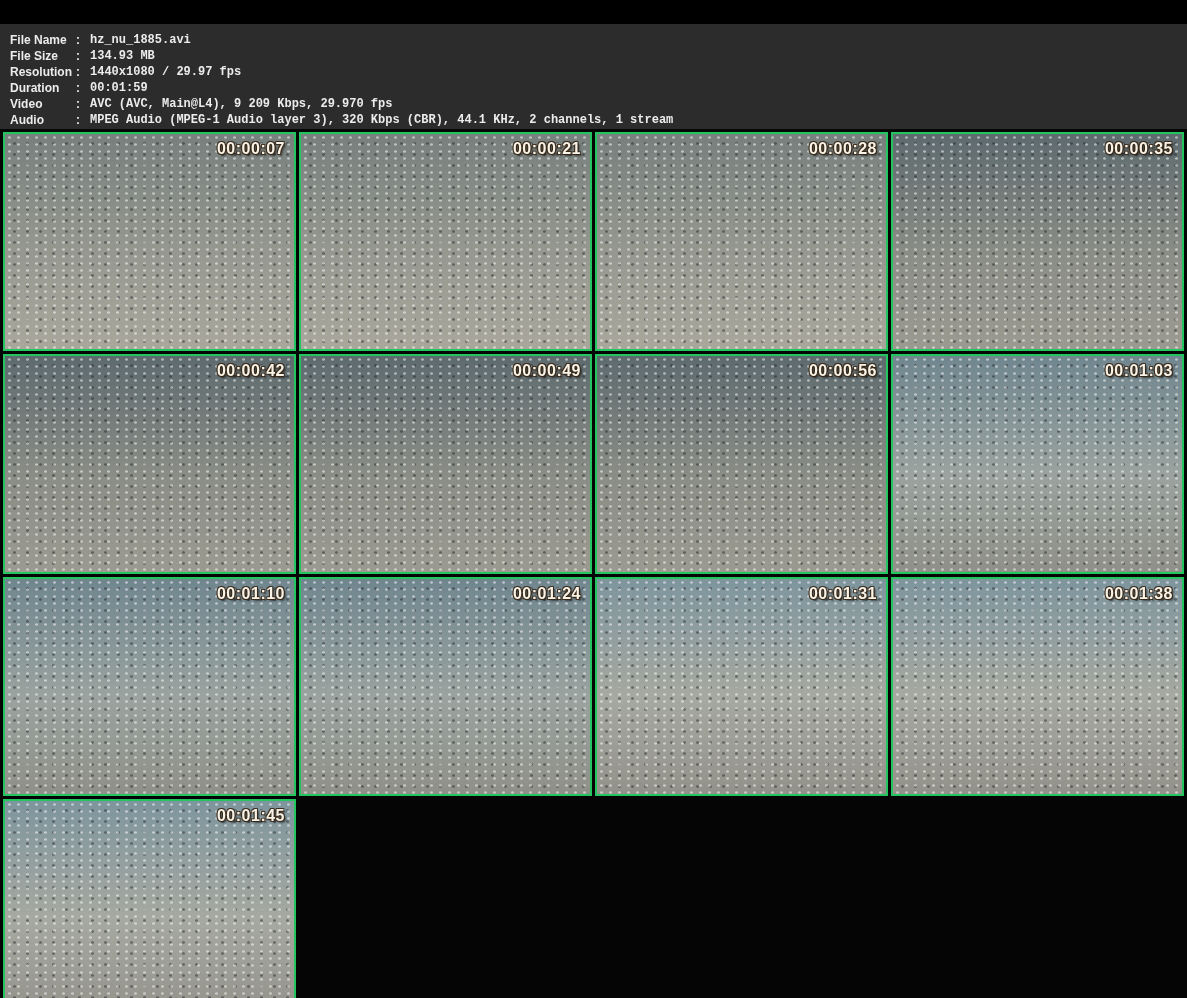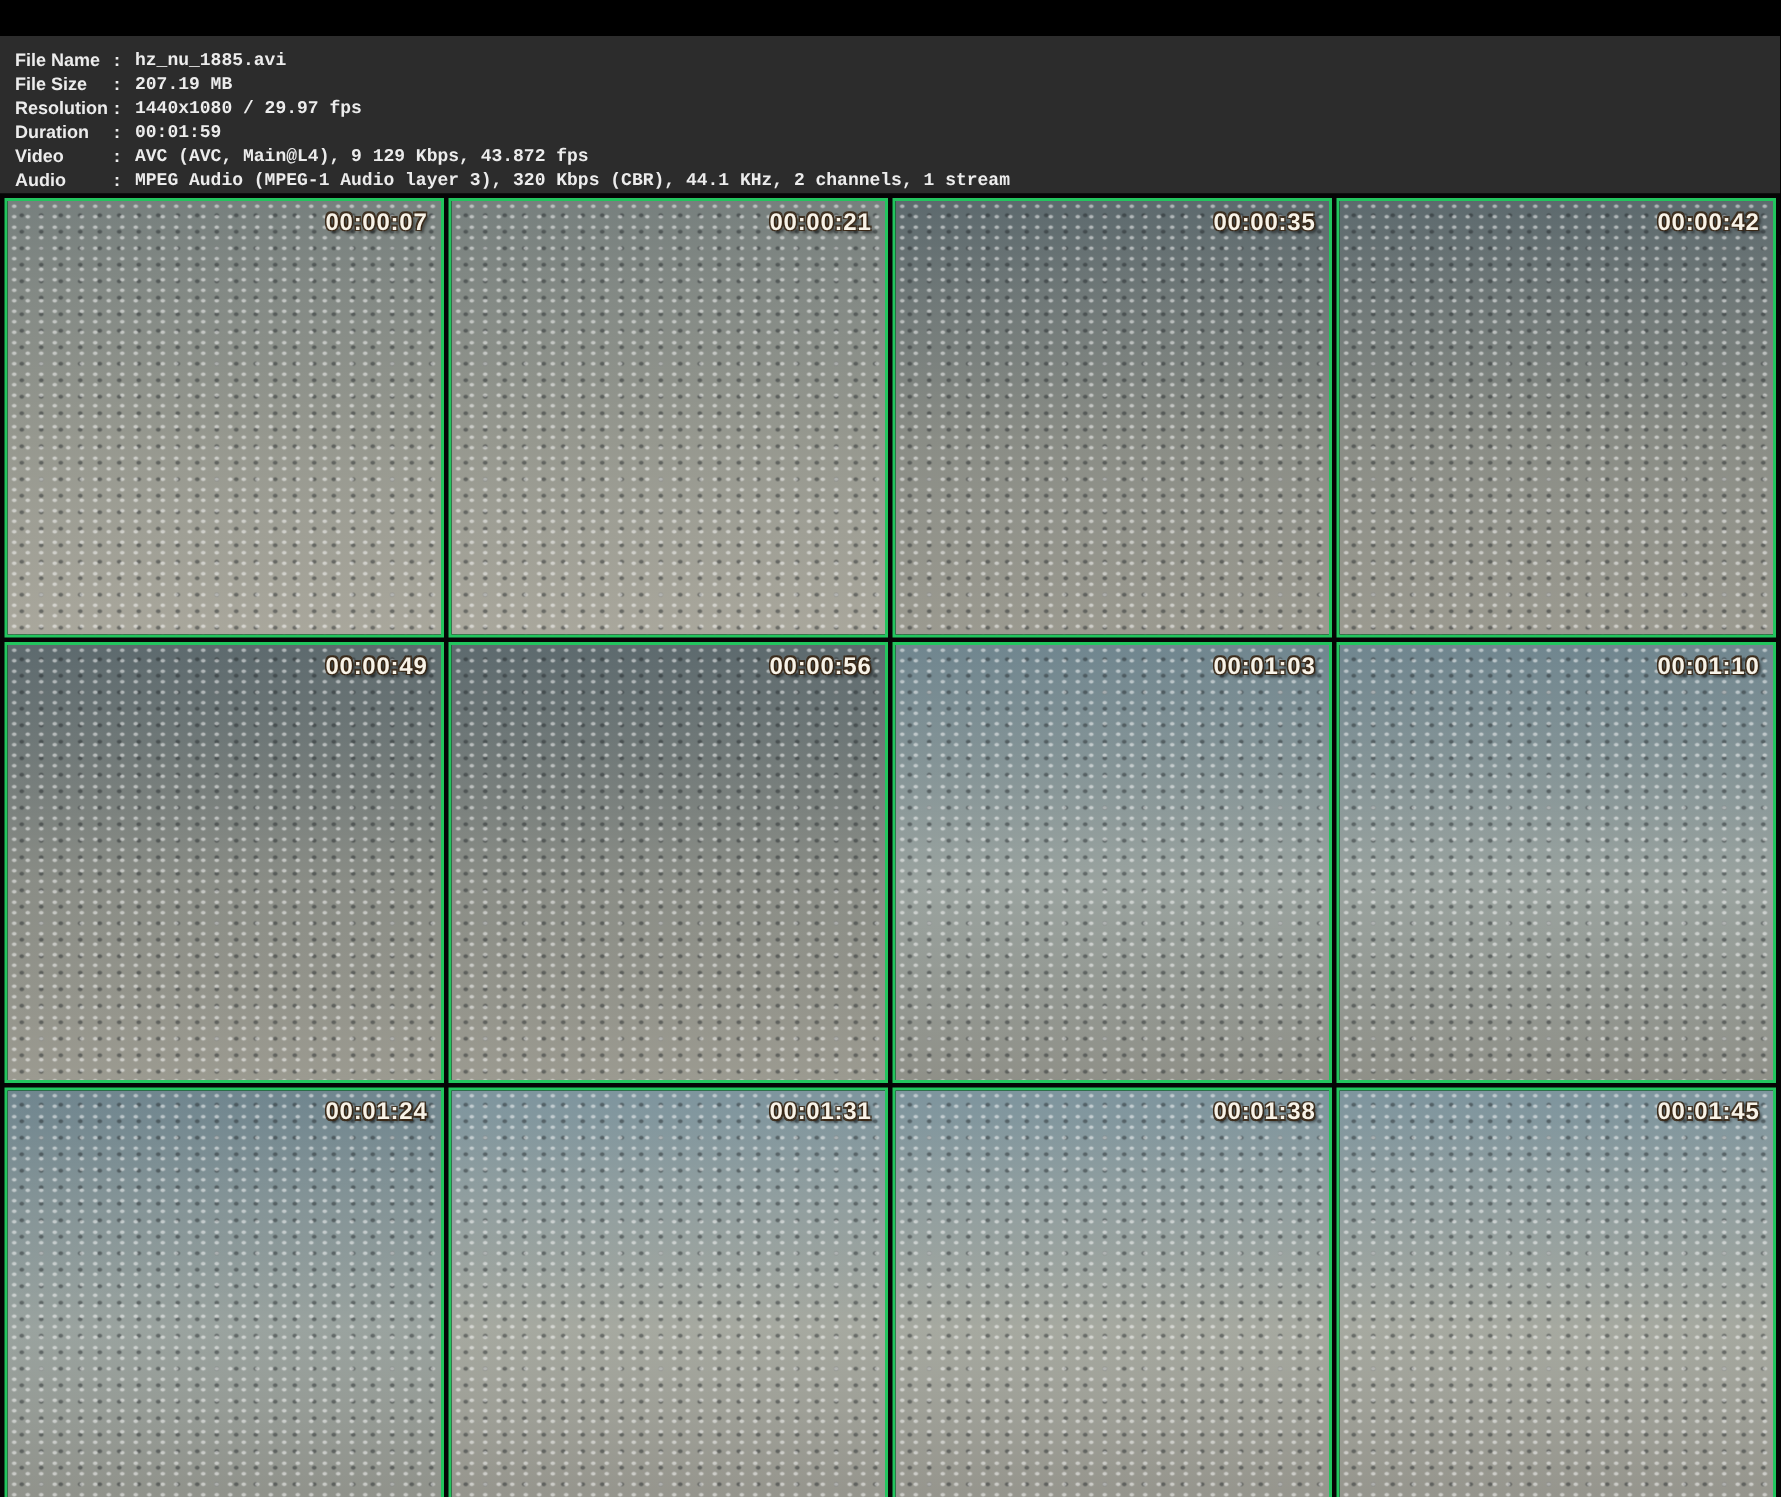--- a/index.html
+++ b/index.html
@@ -84,58 +84,61 @@
   <div class="media-header" id="media-header">
   <div class="meta-row">
     <span class="meta-label">File Name</span>
     <span class="meta-sep">:</span>
     <span class="meta-value">hz_nu_1885.avi</span>
   </div>
 
   <div class="meta-row">
     <span class="meta-label">File Size</span>
     <span class="meta-sep">:</span>
-    <span class="meta-value">207.19 MB</span>
+    <span class="meta-value">134.93 MB</span>
   </div>
 
   <div class="meta-row">
     <span class="meta-label">Resolution</span>
     <span class="meta-sep">:</span>
     <span class="meta-value">1440x1080 / 29.97 fps</span>
   </div>
 
   <div class="meta-row">
     <span class="meta-label">Duration</span>
     <span class="meta-sep">:</span>
     <span class="meta-value">00:01:59</span>
   </div>
 
   <div class="meta-row">
     <span class="meta-label">Video</span>
     <span class="meta-sep">:</span>
-    <span class="meta-value">AVC (AVC, Main@L4), 9 129 Kbps, 43.872 fps</span>
+    <span class="meta-value">AVC (AVC, Main@L4), 9 209 Kbps, 29.970 fps</span>
   </div>
 
   <div class="meta-row">
     <span class="meta-label">Audio</span>
     <span class="meta-sep">:</span>
     <span class="meta-value">MPEG Audio (MPEG-1 Audio layer 3), 320 Kbps (CBR), 44.1 KHz, 2 channels, 1 stream</span>
   </div>
 </div>
 
   <div class="thumb-grid" id="thumb-grid">
   <div class="thumb row0">
     <span class="timestamp">00:00:07</span>
   </div>
 
 
   <div class="thumb row0">
     <span class="timestamp">00:00:21</span>
   </div>
 
+  <div class="thumb row0">
+    <span class="timestamp">00:00:28</span>
+  </div>
 
   <div class="thumb row1">
     <span class="timestamp">00:00:35</span>
   </div>
 
   <div class="thumb row1">
     <span class="timestamp">00:00:42</span>
   </div>
 
   <div class="thumb row1">

